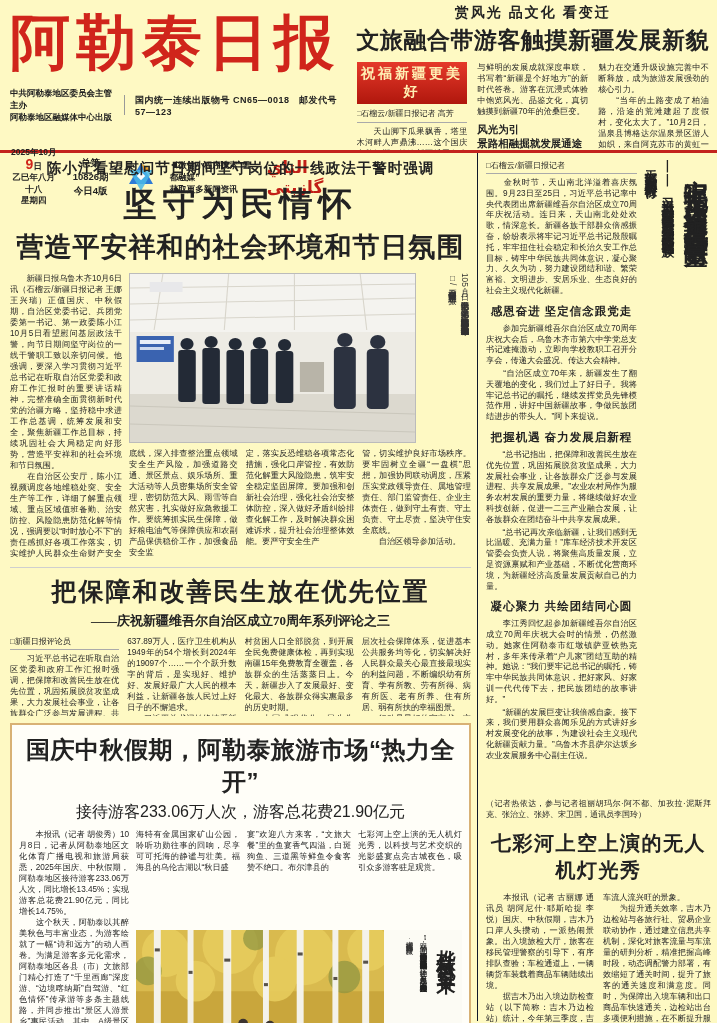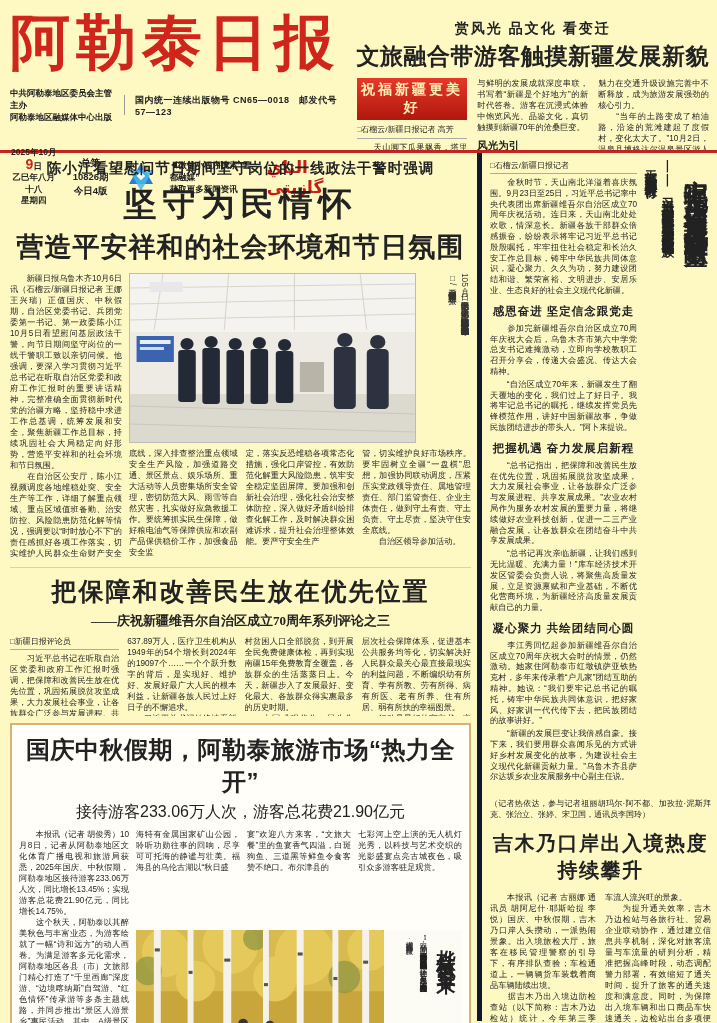--- a/index.html
+++ b/index.html
@@ -18,39 +18,39 @@
   .m-pub { font-size:9px; font-weight:bold; letter-spacing:0.5px; }
   .m-row2 { display:flex; align-items:center; gap:12px; margin-top:24px; }
   .m-date { font-size:8.5px; font-weight:bold; line-height:11.5px; text-align:center; }
   .m-date .day { color:#d0251b; font-size:14px; font-weight:900; }
   .m-issue { font-size:9.5px; font-weight:bold; line-height:14px; text-align:center; }
   .m-logo { width:34px; height:34px; flex:none; }
   .m-wechat { font-size:8.5px; font-weight:bold; line-height:12px; }
   .m-uyghur { font-size:17px; color:#c21f17; font-weight:bold; font-family:"DejaVu Sans", sans-serif; }
 
   .m-right { flex:1; padding-left:10px; display:flex; flex-direction:column; }
-  .tk { font-size:14px; font-weight:bold; text-align:center; letter-spacing:2px; margin-top:18px; }
+  .tk { font-size:14px; font-weight:bold; text-align:center; letter-spacing:2px; margin-top:2px; }
   .th { font-size:23px; font-weight:900; text-align:center; letter-spacing:0.5px;
         margin-top:3px; white-space:nowrap; }
   .t-cols { display:flex; gap:10px; margin-top:6px; flex:1; overflow:hidden; }
   .t-col { flex:1; overflow:hidden; }
   .badge { background:linear-gradient(180deg,#e5392a,#b0170d); color:#ffefb3; font-weight:bold;
            font-size:14px; text-align:center; letter-spacing:3px; padding:3px 0; }
   .byline { font-size:8px; border-bottom:1px solid #aaa; padding:4px 0 3px; margin-bottom:3px; }
   .bt { font-size:8.2px; line-height:11px; text-align:justify; white-space:pre-line;
         overflow:hidden; color:#262626; }
   .t-sub { font-size:10.5px; font-weight:bold; text-align:left; line-height:14px;
            margin:5px 0 4px; white-space:pre-line; }
 
   .red-rule { height:3px; background:#c3241d; }
 
   
   .content { display:flex; height:868px; }
   .left-zone { width:477px; padding:0 6px 0 10px; }
-  .right-zone { flex:1; border-left:5px solid #0f172a; padding:2px 6px 0 8px; }
+  .right-zone { flex:1; border-left:1px solid #0f172a; padding:2px 6px 0 8px; }
 
   
   .lead { margin-top:6px; }
   .kicker { font-size:14.5px; font-weight:bold; text-align:center; letter-spacing:1px; }
   .lead-h1 { font-family:"Liberation Serif", serif; font-size:33px; font-weight:900;
              text-align:center; letter-spacing:6px; margin-top:4px; }
   .lead-h2 { font-family:"Liberation Serif", serif; font-size:27px; font-weight:900;
              text-align:center; letter-spacing:1px; margin-top:2px; }
   .lead-body { display:flex; gap:7px; height:287px; margin-top:8px; }
   .lead-col1 { width:112px; flex:none; }
@@ -364,21 +364,21 @@
             <p class="ann-p">　　“新疆的发展巨变让我倍感自豪。接下来，我们要用群众喜闻乐见的方式讲好乡村发展变化的故事，为建设社会主义现代化新疆贡献力量。”乌鲁木齐县萨尔达坂乡农业发展服务中心副主任说。</p>
           </div>
           <div class="ann-vsub">——习近平总书记出席新疆维吾尔自治区成立七十周年庆祝活动激励我区各族
 干部群众勠力同心勇毅前行</div>
           <div class="ann-vhead">牢记嘱托 为建设社会主义现代化新疆贡献力量</div>
         </div>
         <div class="ann-credit">（记者热依达，参与记者祖丽胡玛尔·阿不都、加孜拉·泥斯拜克、张治立、张婷、宋卫国，通讯员李国玲）</div>
       </article>
 
       <article>
-        <div class="port-h">吉木乃口岸出入境热度持续攀升</div>
+        <div class="port-h">七彩河上空上演的无人机灯光秀</div>
         <div class="port-cols">
           <div class="col bt">　　本报讯（记者 古丽娜 通讯员 胡阿尼什·耶斯哈提 李悦）国庆、中秋假期，吉木乃口岸人头攒动，一派热闹景象。出入境旅检大厅，旅客在移民管理警察的引导下，有序排队查验；车检通道上，一辆辆货车装载着商品车辆陆续出境。
 　　据吉木乃出入境边防检查站（以下简称：吉木乃边检站）统计，今年第三季度，吉木乃口岸出入境人员达7.9万余人次，其中单日最高880余人次，查验交通运输工具1.6万余辆次。
 　　有着百年通商史的吉木乃口岸，是国家级陆路沿边一类口岸，也是我国与哈萨克斯坦、俄罗斯、蒙古国三国开展国际贸易的便捷通道之一。随着“朋友圈”持续扩大，边民互市贸易、国际货运不断增长，吉木乃口岸呈现出</div>
           <div class="col bt">车流人流兴旺的景象。
 　　为提升通关效率，吉木乃边检站与各旅行社、贸易企业联动协作，通过建立信息共享机制，深化对旅客流量与车流量的研判分析，精准把握高峰时段，动态调配警力部署，有效缩短了通关时间，提升了旅客的通关速度和满意度。同时，为保障出入境车辆和出口商品车快速通关，边检站出台多项便利措施，在不断提升服务效率、确保通关“零等待”的基础上，努力将“口岸流量”转化为“经济增量”。
 　　吉木乃边检站执勤一队副队长说：“我们针对口岸实际优化通关服务，组建‘外语执勤小分队’帮助旅客解决沟通问题。无论查验证件还是车体检查，我们始终秉持‘安全不打折，效率不降低’的原则，坚守国门，让大家通关顺畅。”</div>
         </div>
       </article>
     </section>

